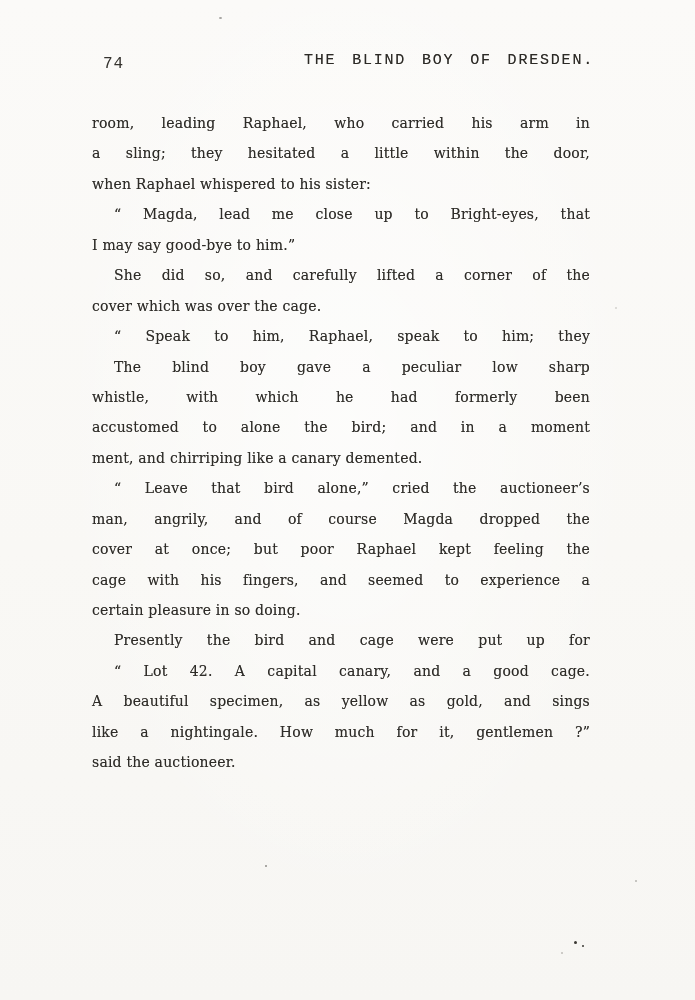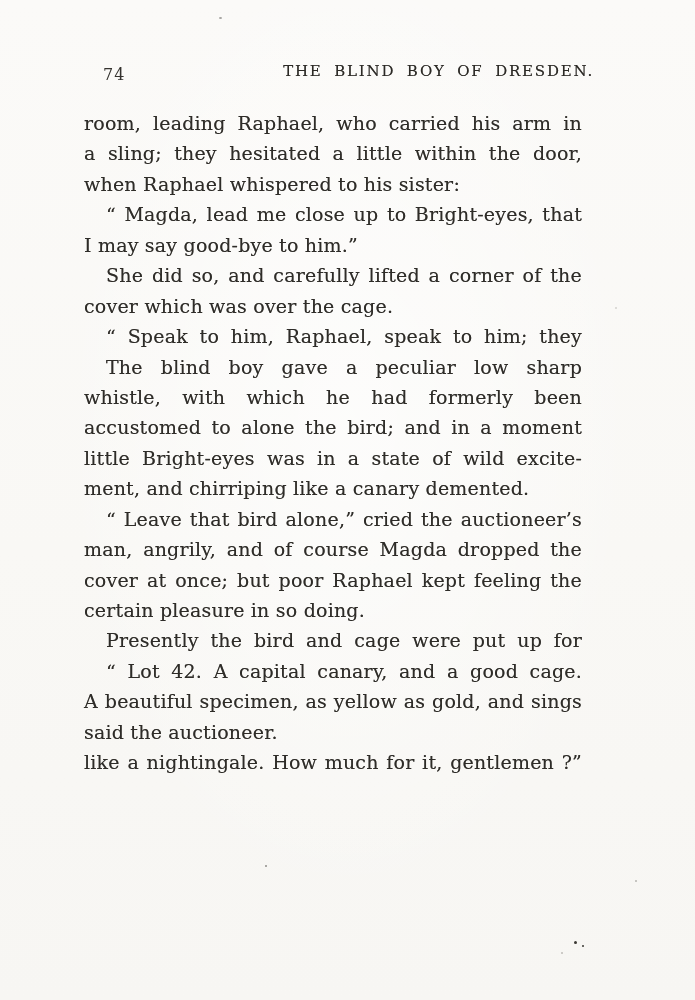--- a/index.html
+++ b/index.html
@@ -13,24 +13,25 @@
     height: 1000px;
     overflow: hidden;
     background:
       radial-gradient(ellipse at 50% 42%, rgba(255,255,255,0.6) 0%, rgba(255,255,255,0) 60%),
       linear-gradient(180deg, #fbfaf8 0%, #f9f8f5 55%, #f7f6f3 100%);
     color: #2e2c28;
     font-family: "DejaVu Serif", "Liberation Serif", serif;
   }
   .header {
     position: absolute;
-    top: 62px;
+    top: 52px;
     left: 96px;
     width: 498px;
     height: 24px;
+    font-family: Liberation Mono, monospace;
   }
   .pagenum {
     position: absolute;
     left: 7px;
     top: 3px;
     font-size: 16px;
     letter-spacing: 1px;
     color: #34322e;
   }
   .running-title {
@@ -38,24 +39,24 @@
     text-align: right;
     font-size: 15px;
     letter-spacing: 1.8px;
     word-spacing: 5px;
     padding-left: 14px;
     color: #2c2a26;
     text-shadow: 0 0 0.5px rgba(44,42,38,0.55);
   }
   .text-block {
     position: absolute;
-    left: 84px;
+    left: 92px;
     top: 108px;
     width: 498px;
-    font-size: 19px;
+    font-size: 14px;
     letter-spacing: 0.2px;
     color: #2e2c28;
     text-shadow: 0 0 0.5px rgba(46,44,40,0.5);
   }
   .line {
     line-height: 30.45px;
     height: 30.45px;
     text-align: justify;
     text-align-last: justify;
     overflow: visible;
@@ -94,31 +95,31 @@
       <div class="line">a sling; they hesitated a little within the door,</div>
       <div class="line last">when Raphael whispered to his sister:</div>
       <div class="line indent">“ Magda, lead me close up to Bright-eyes, that</div>
       <div class="line last">I may say good-bye to him.”</div>
       <div class="line indent">She did so, and carefully lifted a corner of the</div>
       <div class="line last">cover which was over the cage.</div>
       <div class="line indent">“ Speak to him, Raphael, speak to him; they</div>
       <div class="line indent">The blind boy gave a peculiar low sharp</div>
       <div class="line">whistle, with which he had formerly been</div>
       <div class="line">accustomed to alone the bird; and in a moment</div>
-      <div class="line">little Bright-eyes was in a state of wild excite-</div>
       <div class="line last">ment, and chirriping like a canary demented.</div>
       <div class="line indent">“ Leave that bird alone,” cried the auctioneer’s</div>
       <div class="line">man, angrily, and of course Magda dropped the</div>
       <div class="line">cover at once; but poor Raphael kept feeling the</div>
+      <div class="line">cage with his fingers, and seemed to experience a</div>
       <div class="line last">certain pleasure in so doing.</div>
       <div class="line indent">Presently the bird and cage were put up for</div>
       <div class="line indent">“ Lot 42.  A capital canary, and a good cage.</div>
       <div class="line">A beautiful specimen, as yellow as gold, and sings</div>
+      <div class="line">like a nightingale.  How much for it, gentlemen ?”</div>
       <div class="line last">said the auctioneer.</div>
-      <div class="line">like a nightingale.  How much for it, gentlemen ?”</div>
     </div>
 
   <div class="speck s1"></div>
   <div class="speck s2"></div>
   <div class="speck s3"></div>
   <div class="speck s4"></div>
   <div class="speck s5"></div>
   <div class="speck s6"></div>
   <div class="speck s7"></div>
 

